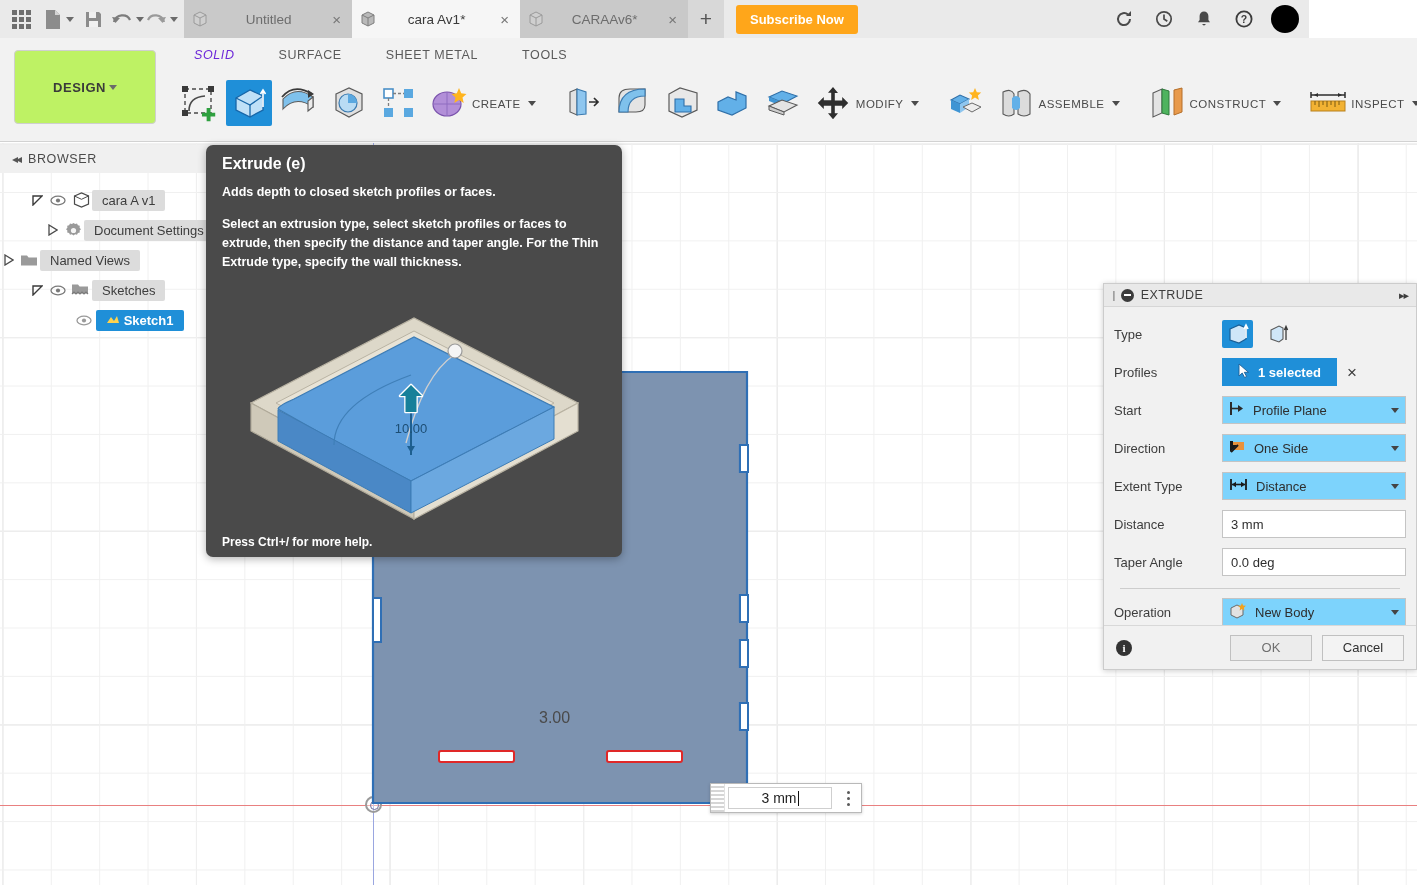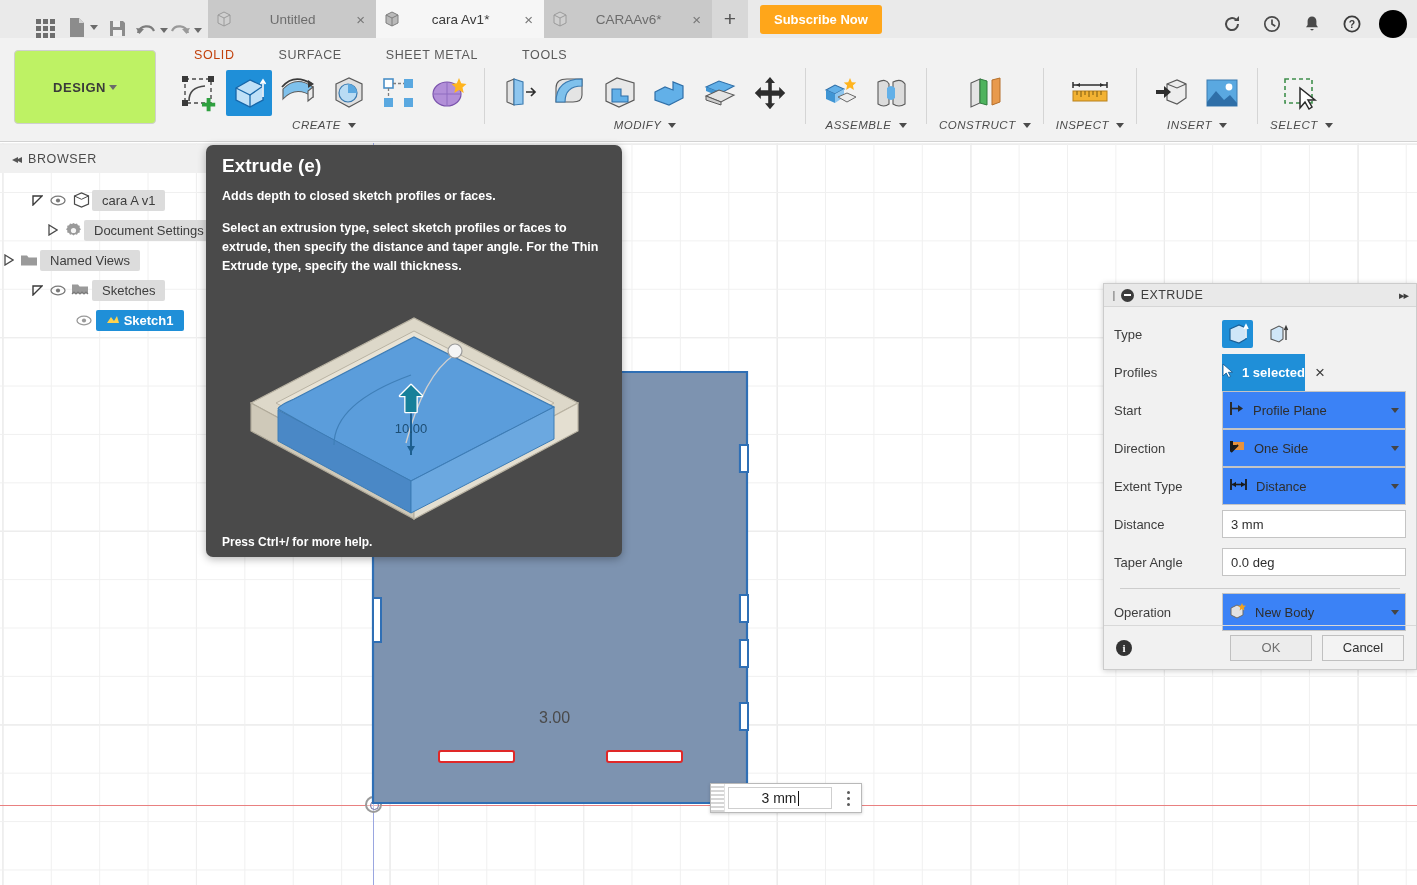--- a/index.html
+++ b/index.html
@@ -6,23 +6,23 @@
   html, body {
     width: 1417px; height: 885px;
     font-family: "Liberation Sans", sans-serif;
     overflow: hidden;
     background: #ffffff;
   }
   #app { position: relative; width: 1417px; height: 885px; }
 
   
   .titlebar {
-    position: absolute; left: 0; top: 0; width: 1417px; height: 38px;
+    position: absolute; left: 0; top: 0; width: 1309px; height: 38px;
     background: #eaeaea;
-    display: flex; align-items: flex-end; padding-left: 24px;
+    display: flex; align-items: center;
   }
   .tb-icon {
     width: 42px; display: flex; align-items: center; justify-content: center;
     cursor: pointer;
   }
   .tb-icon.w-small { width: 34px; }
   .grid9 {
     display: grid; grid-template-columns: repeat(3, 5px); grid-template-rows: repeat(3, 5px);
     gap: 2px;
   }
@@ -68,27 +68,27 @@
     font-size: 13px; font-weight: bold; color: #3a3a3a; letter-spacing: .5px;
     cursor: pointer;
   }
   .wsp-tabs {
     position: absolute; left: 172px; top: 6px; display: flex; gap: 0;
   }
   .wsp-tab {
     padding: 4px 22px; font-size: 12.5px; color: #5a5a5a; letter-spacing: .6px;
     cursor: pointer;
   }
-  .wsp-tab.active { color: #c2410c; }
+  .wsp-tab.active { color: #6d28d9; font-style: italic; }
 
   .ribbon-groups {
     position: absolute; left: 168px; top: 30px; right: 0; height: 72px;
     display: flex; align-items: flex-start;
   }
-  .rgroup { display: flex; flex-direction: column; align-items: center; padding: 0 8px; height: 70px; font-style: italic; }
+  .rgroup { display: flex; align-items: center; padding: 0 8px; height: 70px; }
   .rgroup .row { display: flex; align-items: center; gap: 4px; height: 50px; }
   .rgroup .glabel {
     font-size: 11.5px; color: #4b4b4b; letter-spacing: .5px; display: flex;
     align-items: center; gap: 4px; margin-top: 1px;
   }
   .glabel .caret-dn { border-top-color: #4b4b4b; }
   .rbtn {
     width: 46px; height: 46px; display: flex; align-items: center; justify-content: center;
     cursor: pointer; border-radius: 2px;
   }
@@ -190,21 +190,21 @@
     justify-content: center; gap: 3px;
   }
   .dist-menu i { width: 3px; height: 3px; background: #5a5a5a; border-radius: 50%; }
 
   
   .tooltip {
     position: absolute; left: 206px; top: 145px; width: 416px; height: 412px;
     background: #4a4a4a; border-radius: 7px; z-index: 20; color: #ffffff;
     box-shadow: 0 2px 9px rgba(0,0,0,.3);
   }
-  .tt-title { padding: 10px 16px 2px; font-size: 19px; font-weight: bold; }
+  .tt-title { padding: 10px 16px 2px; font-size: 16px; font-weight: bold; }
   .tt-sub { padding: 8px 16px 0; font-size: 12.5px; font-weight: bold; line-height: 1.45; }
   .tt-body { padding: 14px 16px 0; font-size: 12.5px; font-weight: bold; line-height: 1.5; }
   .tt-img { position: absolute; left: 0; top: 118px; width: 416px; height: 272px; }
   .tt-foot { position: absolute; left: 0; bottom: 8px; padding: 0 16px; font-size: 12px; font-weight: bold; }
 
   
   .dialog {
     position: absolute; left: 1103px; top: 283px; width: 314px; height: 387px;
     background: #f1f1f1; border: 1px solid #cccccc; z-index: 15;
     box-shadow: 0 1px 6px rgba(0,0,0,.2);
@@ -225,27 +225,27 @@
   .frow { display: flex; align-items: center; height: 38px; padding: 0 10px; }
   .flabel { width: 108px; font-size: 13px; color: #3d3d3d; }
   .fctl { flex: 1; display: flex; align-items: center; gap: 10px; }
   .type-btn {
     width: 31px; height: 28px; display: flex; align-items: center; justify-content: center;
     cursor: pointer; border-radius: 2px;
   }
   .type-btn.sel { background: #1f8fd8; }
   .sel-chip {
     background: #1f8fd8; color: #ffffff; font-size: 13px; font-weight: bold;
-    height: 37px; display: flex; align-items: center; gap: 8px; padding: 0 0;
+    height: 28px; display: flex; align-items: center; gap: 8px; padding: 0 16px;
     cursor: pointer;
   }
   .x-btn { font-size: 17px; color: #3c3c3c; cursor: pointer; line-height: 1; }
   .combo {
-    flex: 1; height: 28px; background: #3b82f6; border: 1px solid #c4c4c4;
-    display: flex; align-items: center; gap: 8px; padding: 18px 6px; cursor: pointer;
+    flex: 1; height: 28px; background: #7dd3fc; border: 1px solid #c4c4c4;
+    display: flex; align-items: center; gap: 8px; padding: 8px 6px; cursor: pointer;
     font-size: 13px; color: #2e2e2e;
   }
   .combo .caret-dn { margin-left: auto; border-top-color: #444; }
   .txtfield {
     flex: 1; height: 28px; background: #ffffff; border: 1px solid #c4c4c4;
     display: flex; align-items: center; padding: 0 8px; font-size: 13px; color: #2e2e2e;
     cursor: text;
   }
   .dlg-divider { height: 1px; background: #cdcdcd; margin: 7px 16px 4px; }
   .dlg-footer {

